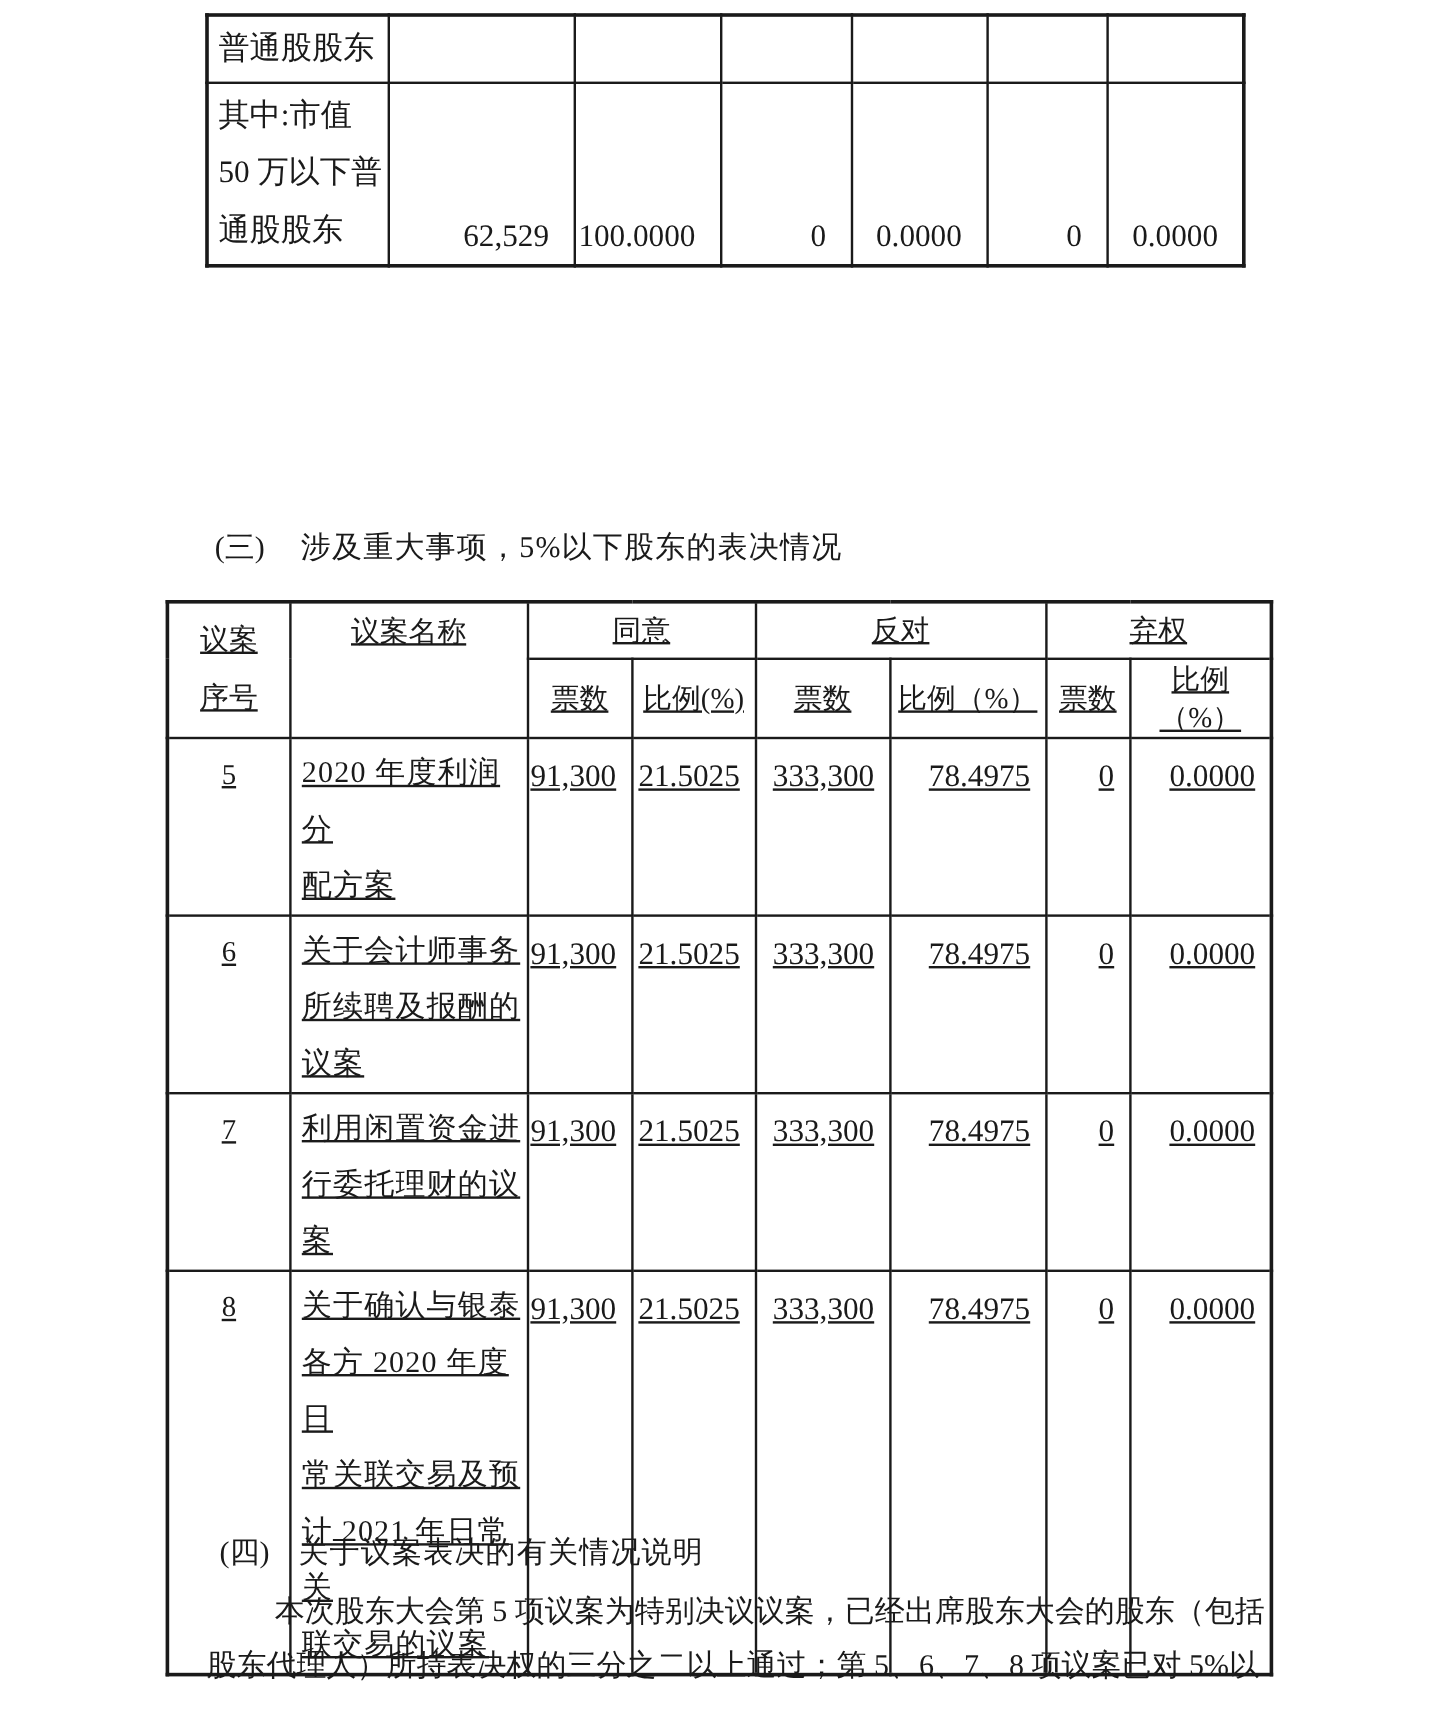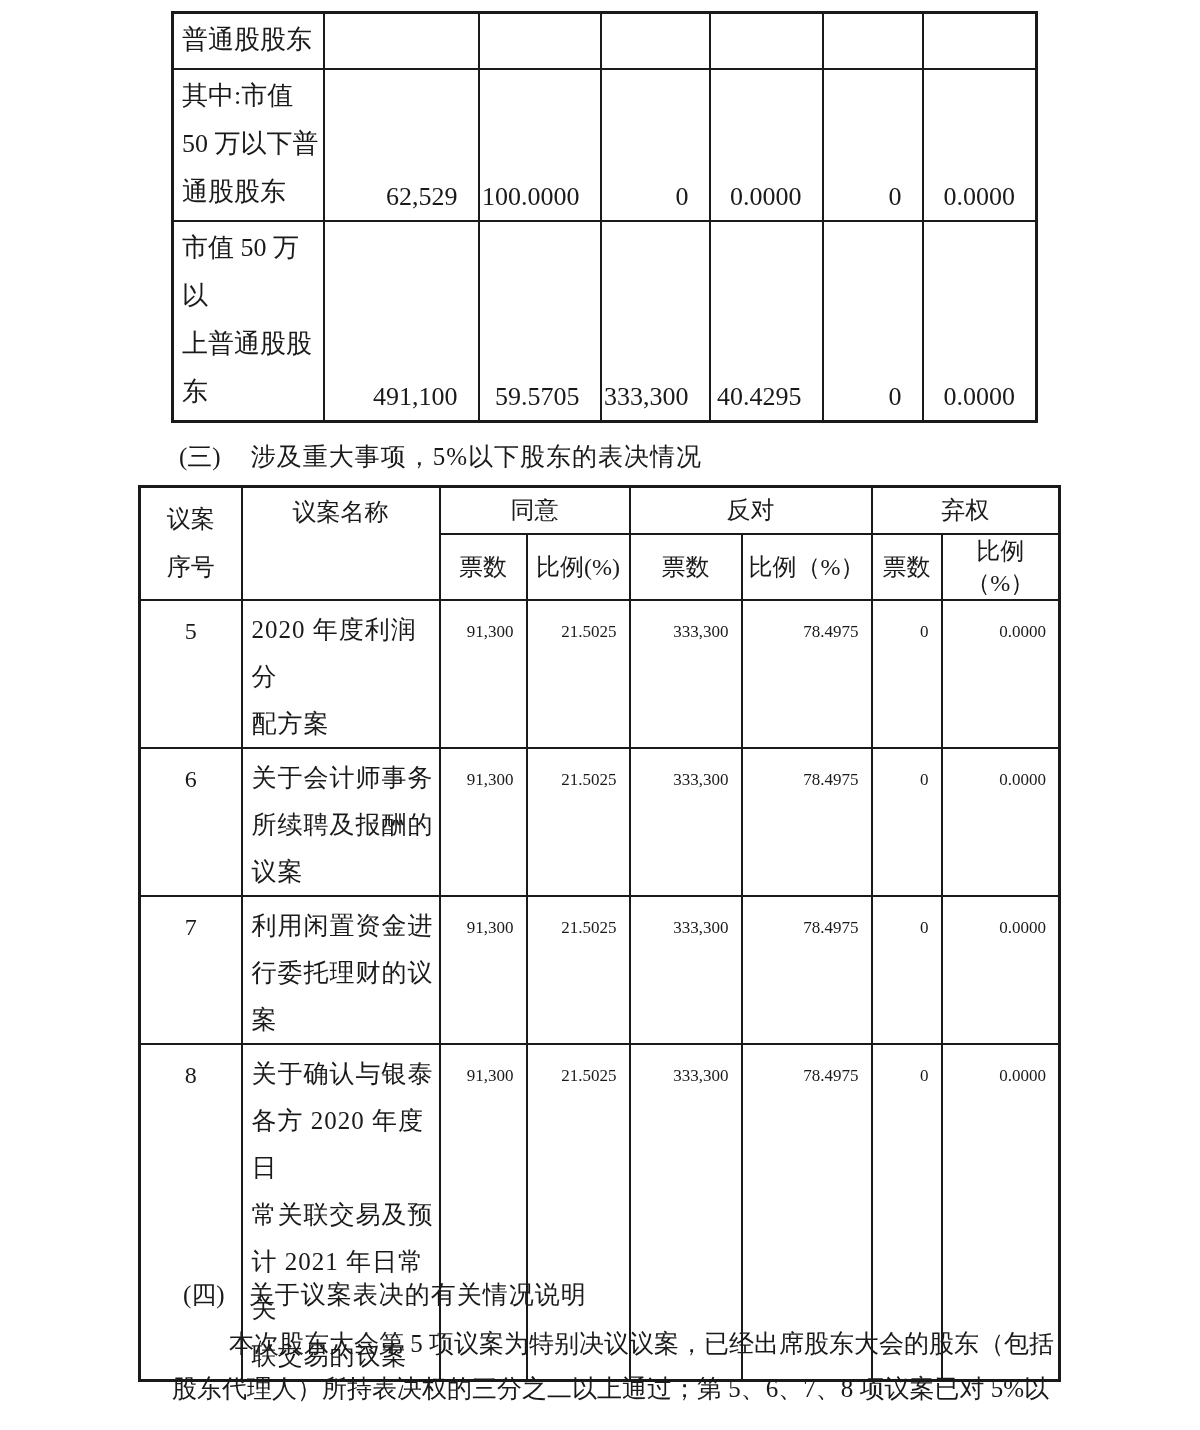--- a/index.html
+++ b/index.html
@@ -44,21 +44,21 @@
     position:absolute;
     font-size:25px;line-height:30px;
     white-space:nowrap;
   }
   .heading .idx{display:inline-block;}
   .heading .ttl{display:inline-block;margin-left:30px;letter-spacing:1px;}
   #sec3{left:179px;top:442px;}
   #sec4{left:183px;top:1280px;}
 
   
-  .t2-wrap{position:absolute;left:138px;top:485px;}
+  .t2-wrap{position:absolute;left:138px;top:500px;text-decoration:underline;}
   #t2{width:920px;}
   #t2 .hdr{
     font-size:24px;text-align:center;vertical-align:middle;
     padding:0;
   }
   #t2 .hdr-no{
     font-size:24px;text-align:center;vertical-align:middle;
     white-space:pre-line;line-height:48px;padding:0;
   }
   #t2 .hdr-name{
@@ -68,21 +68,21 @@
   #t2 .idx{
     font-size:24px;text-align:center;vertical-align:top;
     padding-top:8px;line-height:44px;
   }
   #t2 .name{
     font-size:25px;text-align:left;vertical-align:top;
     padding:5px 4px 0 9px;line-height:47px;
     white-space:pre-line;letter-spacing:1px;margin-left:29px;
   }
   #t2 .num{
-    font-size:17px;text-align:right;vertical-align:top;
+    font-size:26px;text-align:right;vertical-align:top;
     padding:11px 12px 0 0;line-height:40px;
   }
   .h47{height:47px}.h50{height:50px}.h100{height:100px}
   .h144{height:144px}.h146b{height:146px}.h241{height:241px}
 
   
   #para{
     position:absolute;left:172px;top:1321px;width:900px;
     font-size:25px;line-height:45px;
     white-space:pre-line;
@@ -116,31 +116,20 @@
         <td class="num"></td>
       </tr>
       <tr class="h146">
         <td class="label">其中:市值
 50 万以下普
 通股股东</td>
         <td class="num">62,529</td>
         <td class="num">100.0000</td>
         <td class="num">0</td>
         <td class="num">0.0000</td>
-        <td class="num">0</td>
-        <td class="num">0.0000</td>
-      </tr>
-      <tr class="h145">
-        <td class="label">市值 50 万以
-上普通股股
-东</td>
-        <td class="num">491,100</td>
-        <td class="num">59.5705</td>
-        <td class="num">333,300</td>
-        <td class="num">40.4295</td>
         <td class="num">0</td>
         <td class="num">0.0000</td>
       </tr>
     </tbody>
       </table>
   </div>
 
   <div id="sec3" class="heading">
     <span class="idx">(三)</span><span class="ttl">涉及重大事项，5%以下股东的表决情况</span>
   </div>

